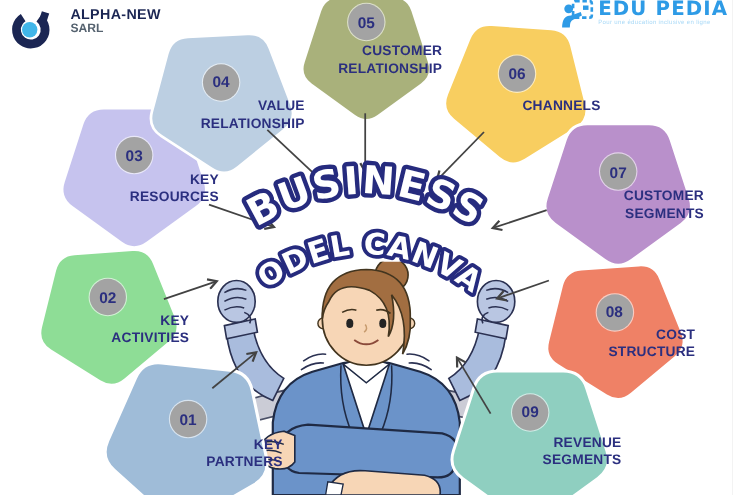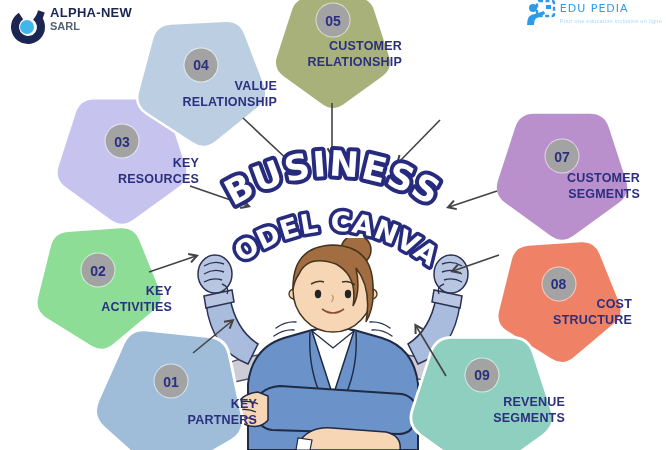--- a/index.html
+++ b/index.html
@@ -21,25 +21,25 @@
        text-align:right;font-weight:bold;font-size:12.5px;line-height:16px;
        letter-spacing:.2px;color:#2b2f7f;}
 
   
   .bubble{font-family:"DejaVu Sans",sans-serif;font-weight:bold;fill:#ffffff;
           stroke:#262b7e;paint-order:stroke;stroke-linejoin:round;}
   .bub-big{font-size:35px;stroke-width:8px;letter-spacing:2px;}
   .bub-small{font-size:27px;stroke-width:7px;letter-spacing:1px;}
 
   
-  .alpha{left:10px;top:6px;display:flex;align-items:flex-start;gap:2px;}
+  .alpha{left:10px;top:6px;display:flex;align-items:flex-start;gap:16px;}
   .alpha-name{font-size:13px;font-weight:bold;color:#1b2653;letter-spacing:.3px;line-height:14px;}
   .alpha-sub{font-size:11px;color:#55626f;line-height:12px;font-weight:bold;}
   .edu{right:4px;top:0;display:flex;align-items:flex-start;gap:4px;}
-  .edu-name{font-size:11px;font-weight:normal;color:#2e9be6;letter-spacing:1px;line-height:18px;
+  .edu-name{font-size:18px;font-weight:bold;color:#2e9be6;letter-spacing:1px;line-height:18px;
             font-family:"DejaVu Sans",sans-serif;}
   .edu-tag{font-size:5.5px;color:#a8d9f7;letter-spacing:.3px;line-height:7px;}
 </style>
 </head>
 <body>
 
 <div id="canvas">
 
   <svg class="abs" style="left:160px;top:238px;width:346px;height:212px" viewBox="0 0 346 212">
 
@@ -117,21 +117,21 @@
     <svg viewBox="-100 -100 200 200">
         <path class="pent" d="M 16.2 88.2 L 78.9 42.7 Q 95.1 30.9 88.9 11.9 L 65.0 -61.9 Q 58.8 -80.9 38.8 -80.9 L -38.8 -80.9 Q -58.8 -80.9 -65.0 -61.9 L -88.9 11.9 Q -95.1 30.9 -78.9 42.7 L -16.2 88.2 Q 0 100 16.2 88.2 Z" fill="#c6c3ee"></path>
       </svg>
     <div class="num">03</div>
     <div class="lbl">
       <div>KEY</div>
         <div>RESOURCES</div>
       </div>
   </div>
 
-  <div class="badge" style="left:131px;top:10px;width:140px;height:140px">
+  <div class="badge" style="left:131px;top:20px;width:140px;height:140px">
     <svg viewBox="-100 -100 200 200">
         <path class="pent" transform="rotate(-3)" d="M 16.2 88.2 L 78.9 42.7 Q 95.1 30.9 88.9 11.9 L 65.0 -61.9 Q 58.8 -80.9 38.8 -80.9 L -38.8 -80.9 Q -58.8 -80.9 -65.0 -61.9 L -88.9 11.9 Q -95.1 30.9 -78.9 42.7 L -16.2 88.2 Q 0 100 16.2 88.2 Z" fill="#bccfe2"></path>
       </svg>
     <div class="num">04</div>
     <div class="lbl">
       <div>VALUE</div>
         <div>RELATIONSHIP</div>
       </div>
   </div>
 
@@ -139,20 +139,30 @@
     <svg viewBox="-100 -100 200 200">
         <path class="pent" d="M 16.2 88.2 L 78.9 42.7 Q 95.1 30.9 88.9 11.9 L 65.0 -61.9 Q 58.8 -80.9 38.8 -80.9 L -38.8 -80.9 Q -58.8 -80.9 -65.0 -61.9 L -88.9 11.9 Q -95.1 30.9 -78.9 42.7 L -16.2 88.2 Q 0 100 16.2 88.2 Z" fill="#a9b17b"></path>
       </svg>
     <div class="num" style="top:27%">05</div>
     <div class="lbl" style="top:54%">
       <div>CUSTOMER</div>
         <div>RELATIONSHIP</div>
       </div>
   </div>
 
+  <div class="badge" style="left:400px;top:12px;width:140px;height:140px">
+    <svg viewBox="-100 -100 200 200">
+        <path class="pent" transform="rotate(4)" d="M 16.2 88.2 L 78.9 42.7 Q 95.1 30.9 88.9 11.9 L 65.0 -61.9 Q 58.8 -80.9 38.8 -80.9 L -38.8 -80.9 Q -58.8 -80.9 -65.0 -61.9 L -88.9 11.9 Q -95.1 30.9 -78.9 42.7 L -16.2 88.2 Q 0 100 16.2 88.2 Z" fill="#f8ce60"></path>
+      </svg>
+    <div class="num">06</div>
+    <div class="lbl">
+      <div>CHANNELS</div>
+        <div></div>
+      </div>
+  </div>
 
   <div class="badge" style="left:490px;top:100px;width:144px;height:144px">
     <svg viewBox="-100 -100 200 200">
         <path class="pent" d="M 16.2 88.2 L 78.9 42.7 Q 95.1 30.9 88.9 11.9 L 65.0 -61.9 Q 58.8 -80.9 38.8 -80.9 L -38.8 -80.9 Q -58.8 -80.9 -65.0 -61.9 L -88.9 11.9 Q -95.1 30.9 -78.9 42.7 L -16.2 88.2 Q 0 100 16.2 88.2 Z" fill="#b990cb"></path>
       </svg>
     <div class="num">07</div>
     <div class="lbl">
       <div>CUSTOMER</div>
         <div>SEGMENTS</div>
       </div>

